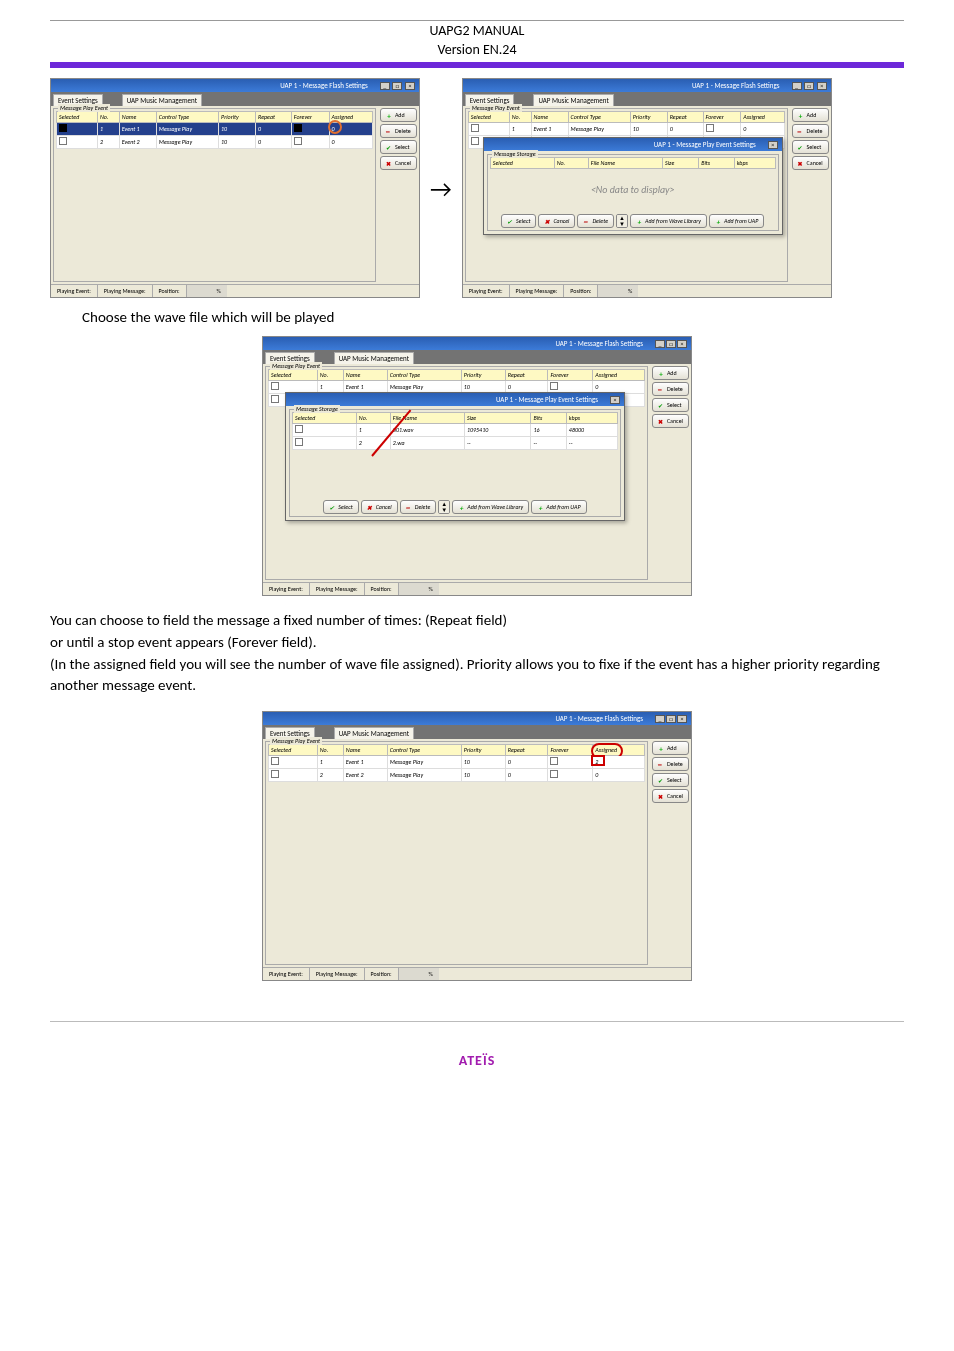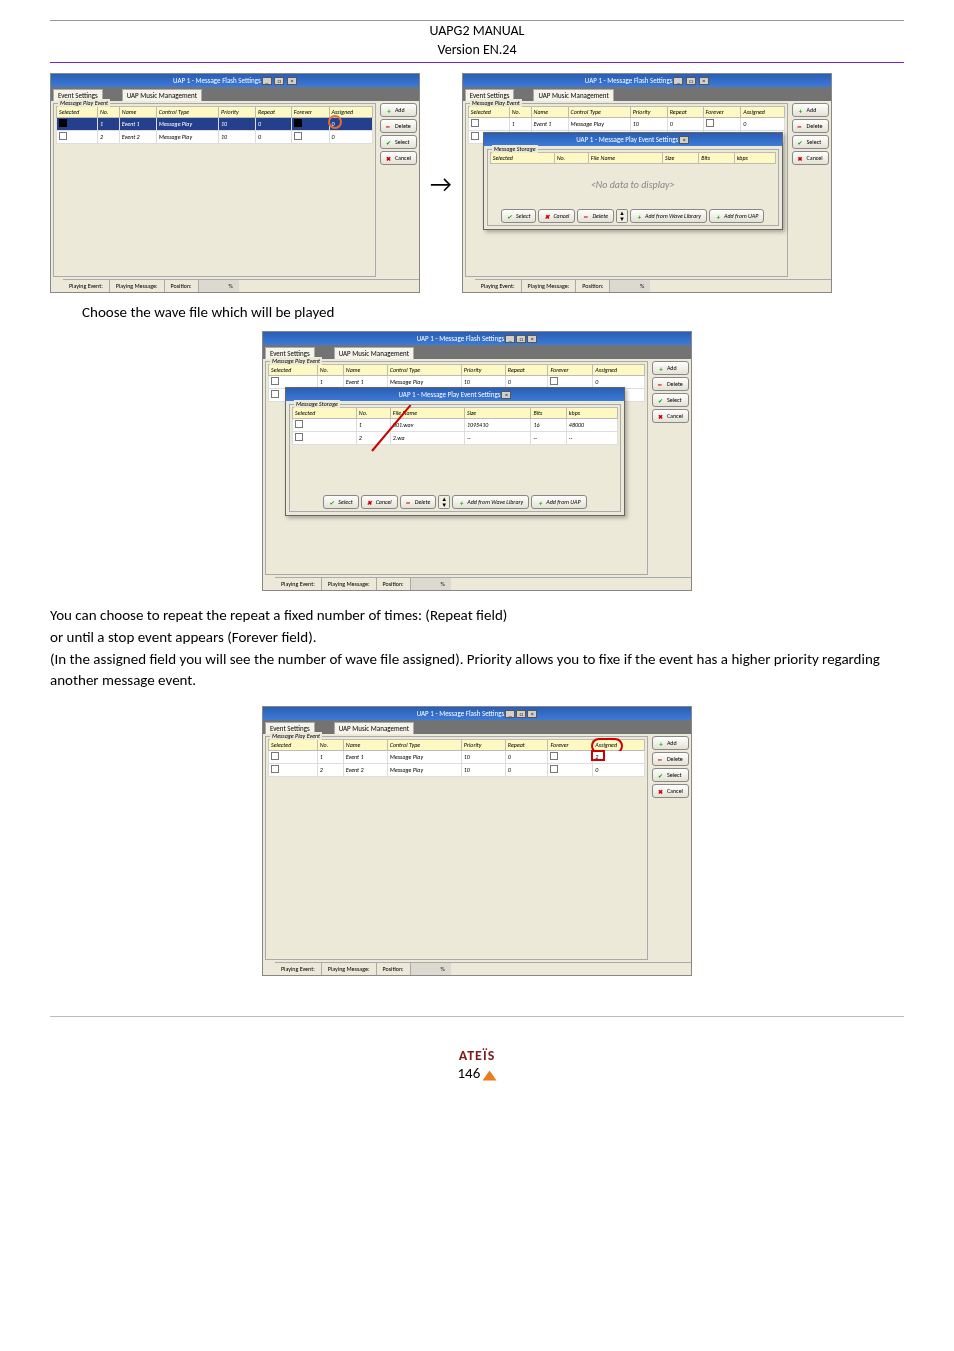--- a/index.html
+++ b/index.html
@@ -6,61 +6,62 @@
   body {
     font-family: Calibri, Arial, sans-serif;
     font-size: 14px;
     color: #000;
     background: #fff;
     width: 954px;
     margin: 0 auto;
     padding: 20px 50px;
   }
   .header-title { text-align: center; font-size: 14px; margin-bottom: 2px; }
-  .header-sub { text-align: center; font-size: 14px; border-bottom: 1px solid #6d28d9; padding-bottom: 4px; margin-bottom: 10px; }
+  .header-sub { text-align: center; font-size: 14px; border-bottom: 6px solid #6d28d9; padding-bottom: 4px; margin-bottom: 10px; }
   .top-rule { border-top: 1px solid #999; height: 2px; }
   .screenshot-row { display: flex; align-items: center; gap: 10px; margin: 10px 0; }
   .win {
     background: #ece9d8;
     border: 1px solid #888;
     font-size: 7px;
     position: relative;
   }
   .titlebar {
     background: linear-gradient(#2a5eb2,#3c7bd8);
     color: #fff;
-    padding: 2px 20px;
+    padding: 2px 4px;
     font-size: 7px;
     display: flex;
-    justify-content: center;
+    justify-content: flex-end;
     align-items: center;
+    gap: 11px;
   }
   .titlebar .controls span { display:inline-block; width:10px; height:8px; background:#d4d0c8; margin-left:1px; border:1px solid #555; font-size:6px; text-align:center; line-height:6px; color:#000;}
   .tabs { display:flex; background:#737373; padding:2px 2px 0 2px; font-size:7px;gap:18px;}
   .tab { background:#f5f3ea; border:1px solid #aaa; border-bottom:none; padding:1px 4px; margin-right:1px;}
   .groupbox { border:1px solid #aaa; margin:2px; padding:2px; position:relative;font-style:italic;}
   .groupbox-label { position:absolute; top:-5px; left:4px; background:#ece9d8; font-size:6px; padding:0 2px;}
   table.grid { width:100%; border-collapse:collapse; font-size:6px; background:#fff;}
   table.grid th { background:#fef9c3; border:1px solid #bbb; padding:1px 2px; font-weight:normal; text-align:left;}
   table.grid td { border:1px solid #ddd; padding:1px 2px; background:#fff;}
   table.grid tr.sel td { background:#24408c; color:#fff;}
   .sidebtns { display:flex; flex-direction:column; gap:2px; padding:2px;}
   .btn { background:linear-gradient(#fefefe,#e4e1d4); border:1px solid #888; border-radius:3px; padding:2px 5px; font-size:6px; display:flex; align-items:center; gap:2px; white-space:nowrap;}
   .btn .ico { width:7px; height:7px; display:inline-block;}
   .ico-add { color:#0a0; font-weight:bold;}
   .ico-del { color:#b00;}
   .ico-ok { color:#090;}
   .ico-x { color:#c00; font-weight:bold;}
-  .statusbar { display:flex; border-top:1px solid #aaa; font-size:6px; background:#ece9d8; margin-top:auto;margin-left:12px;}
+  .statusbar { display:flex; border-top:1px solid #aaa; font-size:6px; background:#ece9d8; margin-top:auto;}
   .statusbar div { border-right:1px solid #aaa; padding:2px 6px;}
   .statusbar div:last-child{ border-right:none; background:#dcdad0; width:40px; text-align:right;}
   .arrow { font-size:24px; color:#000;}
   .body-text { font-size: 15px; line-height:1.45; margin:14px 0;}
   .footer { text-align:center; margin-top:30px; font-size:10px;}
-  .footer-logo { font-weight:bold; color:#7f1d1d; font-size:14px; letter-spacing:1px;}
+  .footer-logo { font-weight:bold; color:#a21caf; font-size:14px; letter-spacing:1px;}
   .footer-pagenum { font-size:15px; }
   .footer-mark { display:inline-block; width:14px; height:10px; background:#e87c1e; clip-path:polygon(0 100%,50% 0,100% 100%); vertical-align:middle;}
   .inner-dialog { position:absolute; background:#ece9d8; border:1px solid #666; box-shadow:2px 2px 4px rgba(0,0,0,0.3);}
   .red-circle { position:absolute; border:2px solid #c00; border-radius:50%; }
   .red-arrow-line { position:absolute; background:#c00; height:2px; transform-origin:left center;}
   .chk { display:inline-block; width:8px; height:8px; border:1px solid #777; background:#fff;}
   .chk.solid { background:#000; border-color:#000;}
   .page-rule-bottom { border-top:1px solid #bbb; margin-top:40px;}
   .empty-msg { text-align:center; color:#888; font-size:10px; padding:14px 0;}
   .updown { display:flex; flex-direction:column; border:1px solid #888; border-radius:2px; overflow:hidden;}
@@ -422,21 +423,21 @@
               <span class="ico ico-add">＋</span>
               <span>Add from UAP</span>
             </div>
         </div>
       </div>
     </div>
   </div>
 </div>
 
 <div class="body-text">
-  <span>You can choose to repeat the repeat a fixed number of times: (Repeat field)</span><br>
+  <span>You can choose to field the message a fixed number of times: (Repeat field)</span><br>
   <span> or until a stop event appears (Forever field).</span><br>
   <span>(In the assigned field you will see the number of wave file assigned). Priority allows you to fixe if the event has a higher priority regarding another message event.</span>
 </div>
 
 <div style="display:flex; justify-content:center;">
   <div class="win" style="width:430px; height:270px; display:flex; flex-direction:column; position:relative;">
     <div class="titlebar">
         <span>UAP 1 - Message Flash Settings</span>
         <span class="controls"><span>_</span><span>□</span><span>×</span></span>
       </div>
@@ -506,14 +507,13 @@
       <div>Playing Message:</div>
       <div>Position:</div>
       <div>%</div>
     </div>
   </div>
 </div>
 
 <div class="page-rule-bottom"></div>
 <div class="footer">
   <div class="footer-logo">ATEÏS</div>
-  <div><span class="footer-pagenum">146</span> <span class="footer-mark"></span></div>
 </div>
 
 </body></html>

